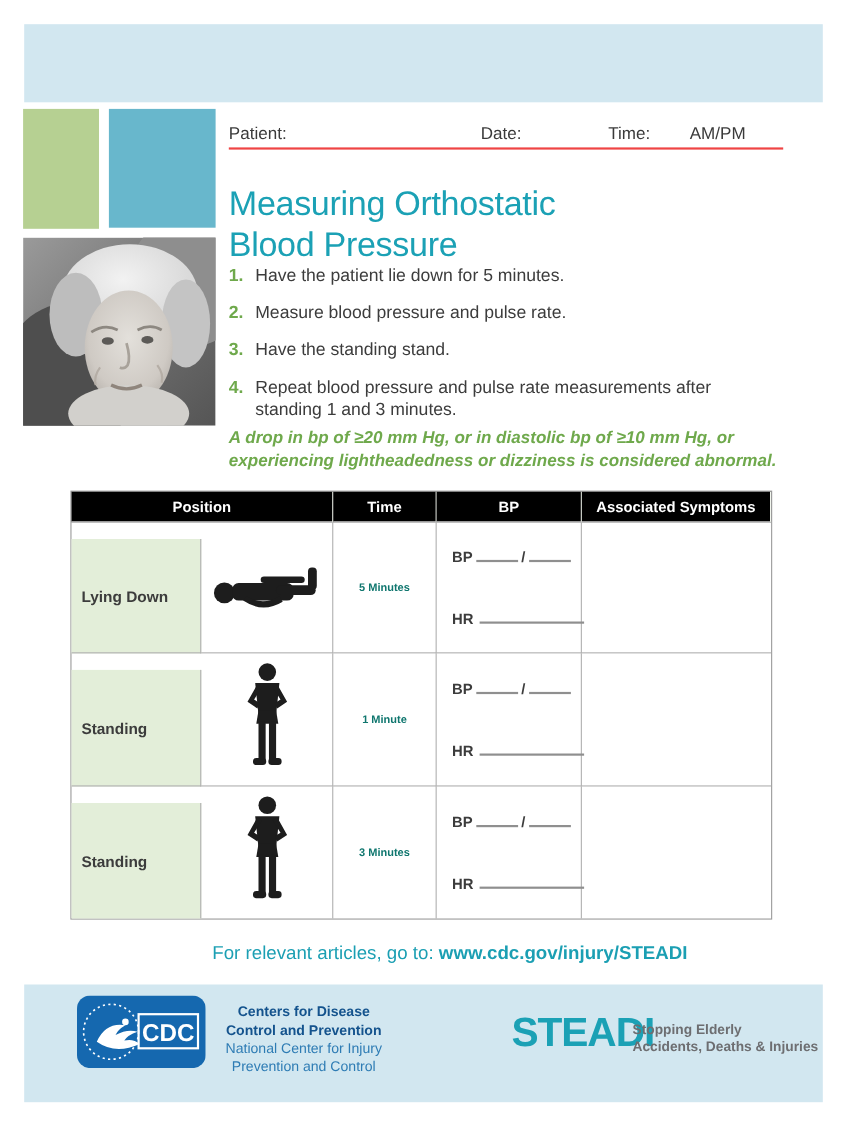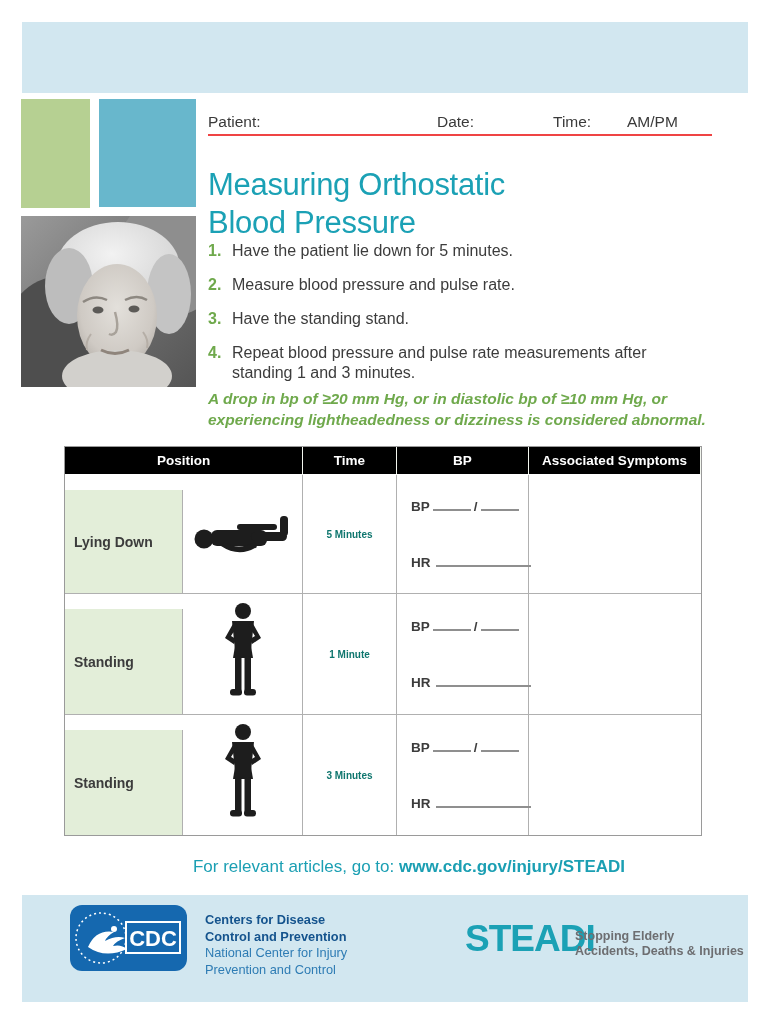--- a/index.html
+++ b/index.html
@@ -54,21 +54,21 @@
   .bp-line + .bp-line { margin-top:40px; }
   .uline { display:inline-block; height:13px; border-bottom:2px solid #8f8f8f; margin:0 3px; }
   .w38 { width:38px; } .w95 { width:95px; margin-left:5px; }
 
   
   .articles { position:absolute; left:66px; top:857px; width:638px; padding-left:48px; text-align:center;
     font-size:17px; color:#1b9fb3; }
   .articles b { font-weight:bold; }
   .footer-band { position:absolute; left:22px; top:895px; width:726px; height:107px; background:#d2e7f0; }
   .cdc-logo { position:absolute; left:48px; top:10px; width:117px; height:66px; }
-  .cdc-text { position:absolute; left:183px; top:17px; font-size:12.8px; line-height:16.5px; }
+  .cdc-text { position:absolute; left:183px; top:17px; font-size:12.8px; line-height:16.5px;text-align:center; }
   .cdc-text .b { font-weight:bold; color:#14538d; }
   .cdc-text .r { color:#2e7cb4; }
   .steadi-word { position:absolute; left:443px; top:23px; font-size:37px; font-weight:bold; color:#1ba1b5; letter-spacing:-1px; }
   .steadi-tag { position:absolute; left:553px; top:34px; font-size:12.5px; line-height:15px; font-weight:bold; color:#6d6e71; }
 </style>
 </head>
 <body>
 
 <div class="page">
 

